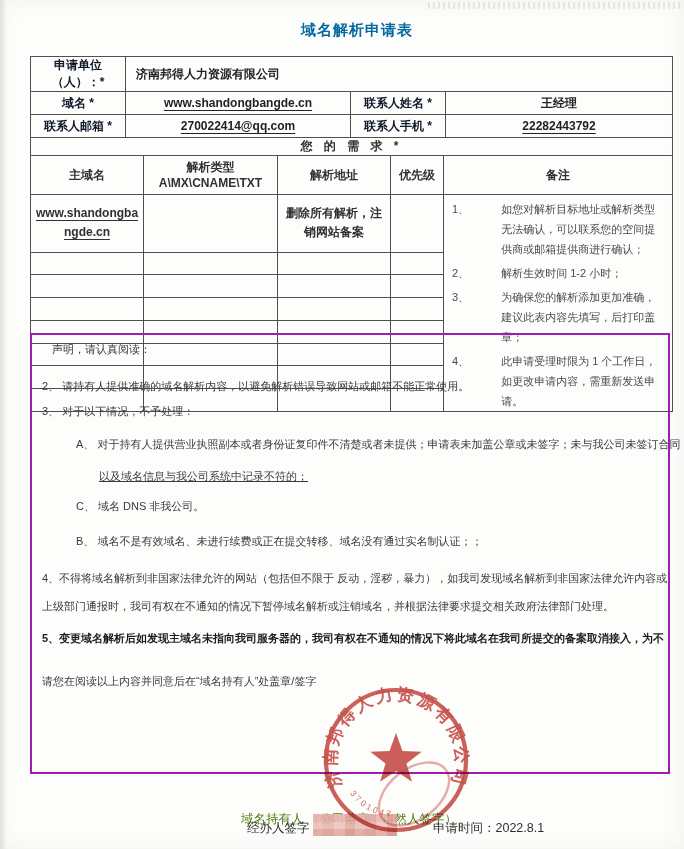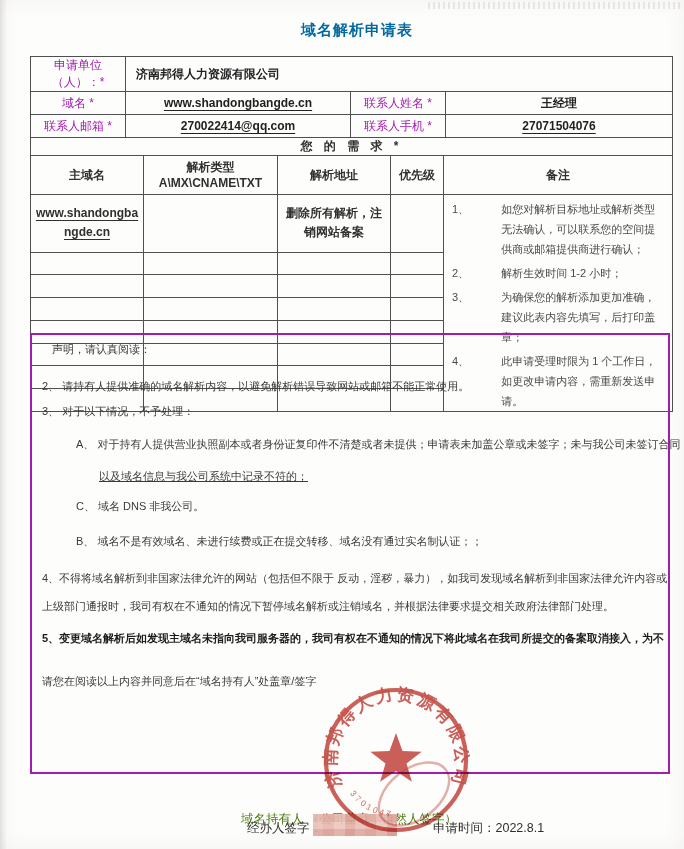--- a/index.html
+++ b/index.html
@@ -12,21 +12,21 @@
     background:linear-gradient(90deg,rgba(90,88,85,.14),rgba(90,88,85,0));}
   .smudge-top{position:absolute;left:428px;top:2px;width:252px;height:7px;opacity:.5;
     background:repeating-linear-gradient(90deg,rgba(120,118,115,.30) 0 2px,rgba(120,118,115,0) 2px 5px);
     filter:blur(.6px);}
   .title{position:absolute;left:15px;top:21px;width:100%;text-align:center;
     font-size:15px;font-weight:bold;letter-spacing:1px;color:#0369a1;}
   .tables{position:absolute;left:30px;top:56px;width:642px;}
   table{border-collapse:collapse;width:642px;table-layout:fixed;}
   td{border:1px solid #4f4f4f;padding:0;font-size:12px;text-align:center;vertical-align:middle;overflow:hidden;}
   .t1 td{height:22px;}
-  .t1 .lbl{font-weight:normal;color:#a21caf;}
+  .t1 .lbl{font-weight:bold;color:#0f172a;}
   .t1 .val{font-weight:bold;color:#222;}
   .t1 .left{text-align:left;padding-left:10px;}
   .t1 .ul, .t2 .ul{text-decoration:underline;text-underline-offset:3px;}
   .t1 .sect{height:16px;font-weight:bold;letter-spacing:4px;font-size:12px;}
   .t2{margin-top:-1px;}
   .t2 td.hdr{font-weight:bold;height:38px;font-size:12px;line-height:16px;}
   .t2 td.data{height:42px;font-weight:bold;font-size:12px;line-height:19px;word-break:break-all;padding:0 3px;}
   .t2 td.empty{height:16px;}
   .t2 td.remarks{vertical-align:top;text-align:left;padding:4px 6px 0 8px;color:#4a4a4a;}
   .remark{display:flex;font-size:11px;line-height:20px;}
@@ -75,21 +75,21 @@
       <tr>
         <td class="lbl">域名 *</td>
         <td class="val ul">www.shandongbangde.cn</td>
         <td class="lbl">联系人姓名 *</td>
         <td class="val">王经理</td>
       </tr>
       <tr>
         <td class="lbl">联系人邮箱 *</td>
         <td class="val ul">270022414@qq.com</td>
         <td class="lbl">联系人手机 *</td>
-        <td class="val ul">27071504076</td>
+        <td class="val ul">22282443792</td>
       </tr>
       <tr>
         <td class="sect" colspan="4">您 的 需 求 *</td>
       </tr>
     </tbody>
       </table>
 
     <table class="t2">
       <colgroup>
           <col style="width:113px">

